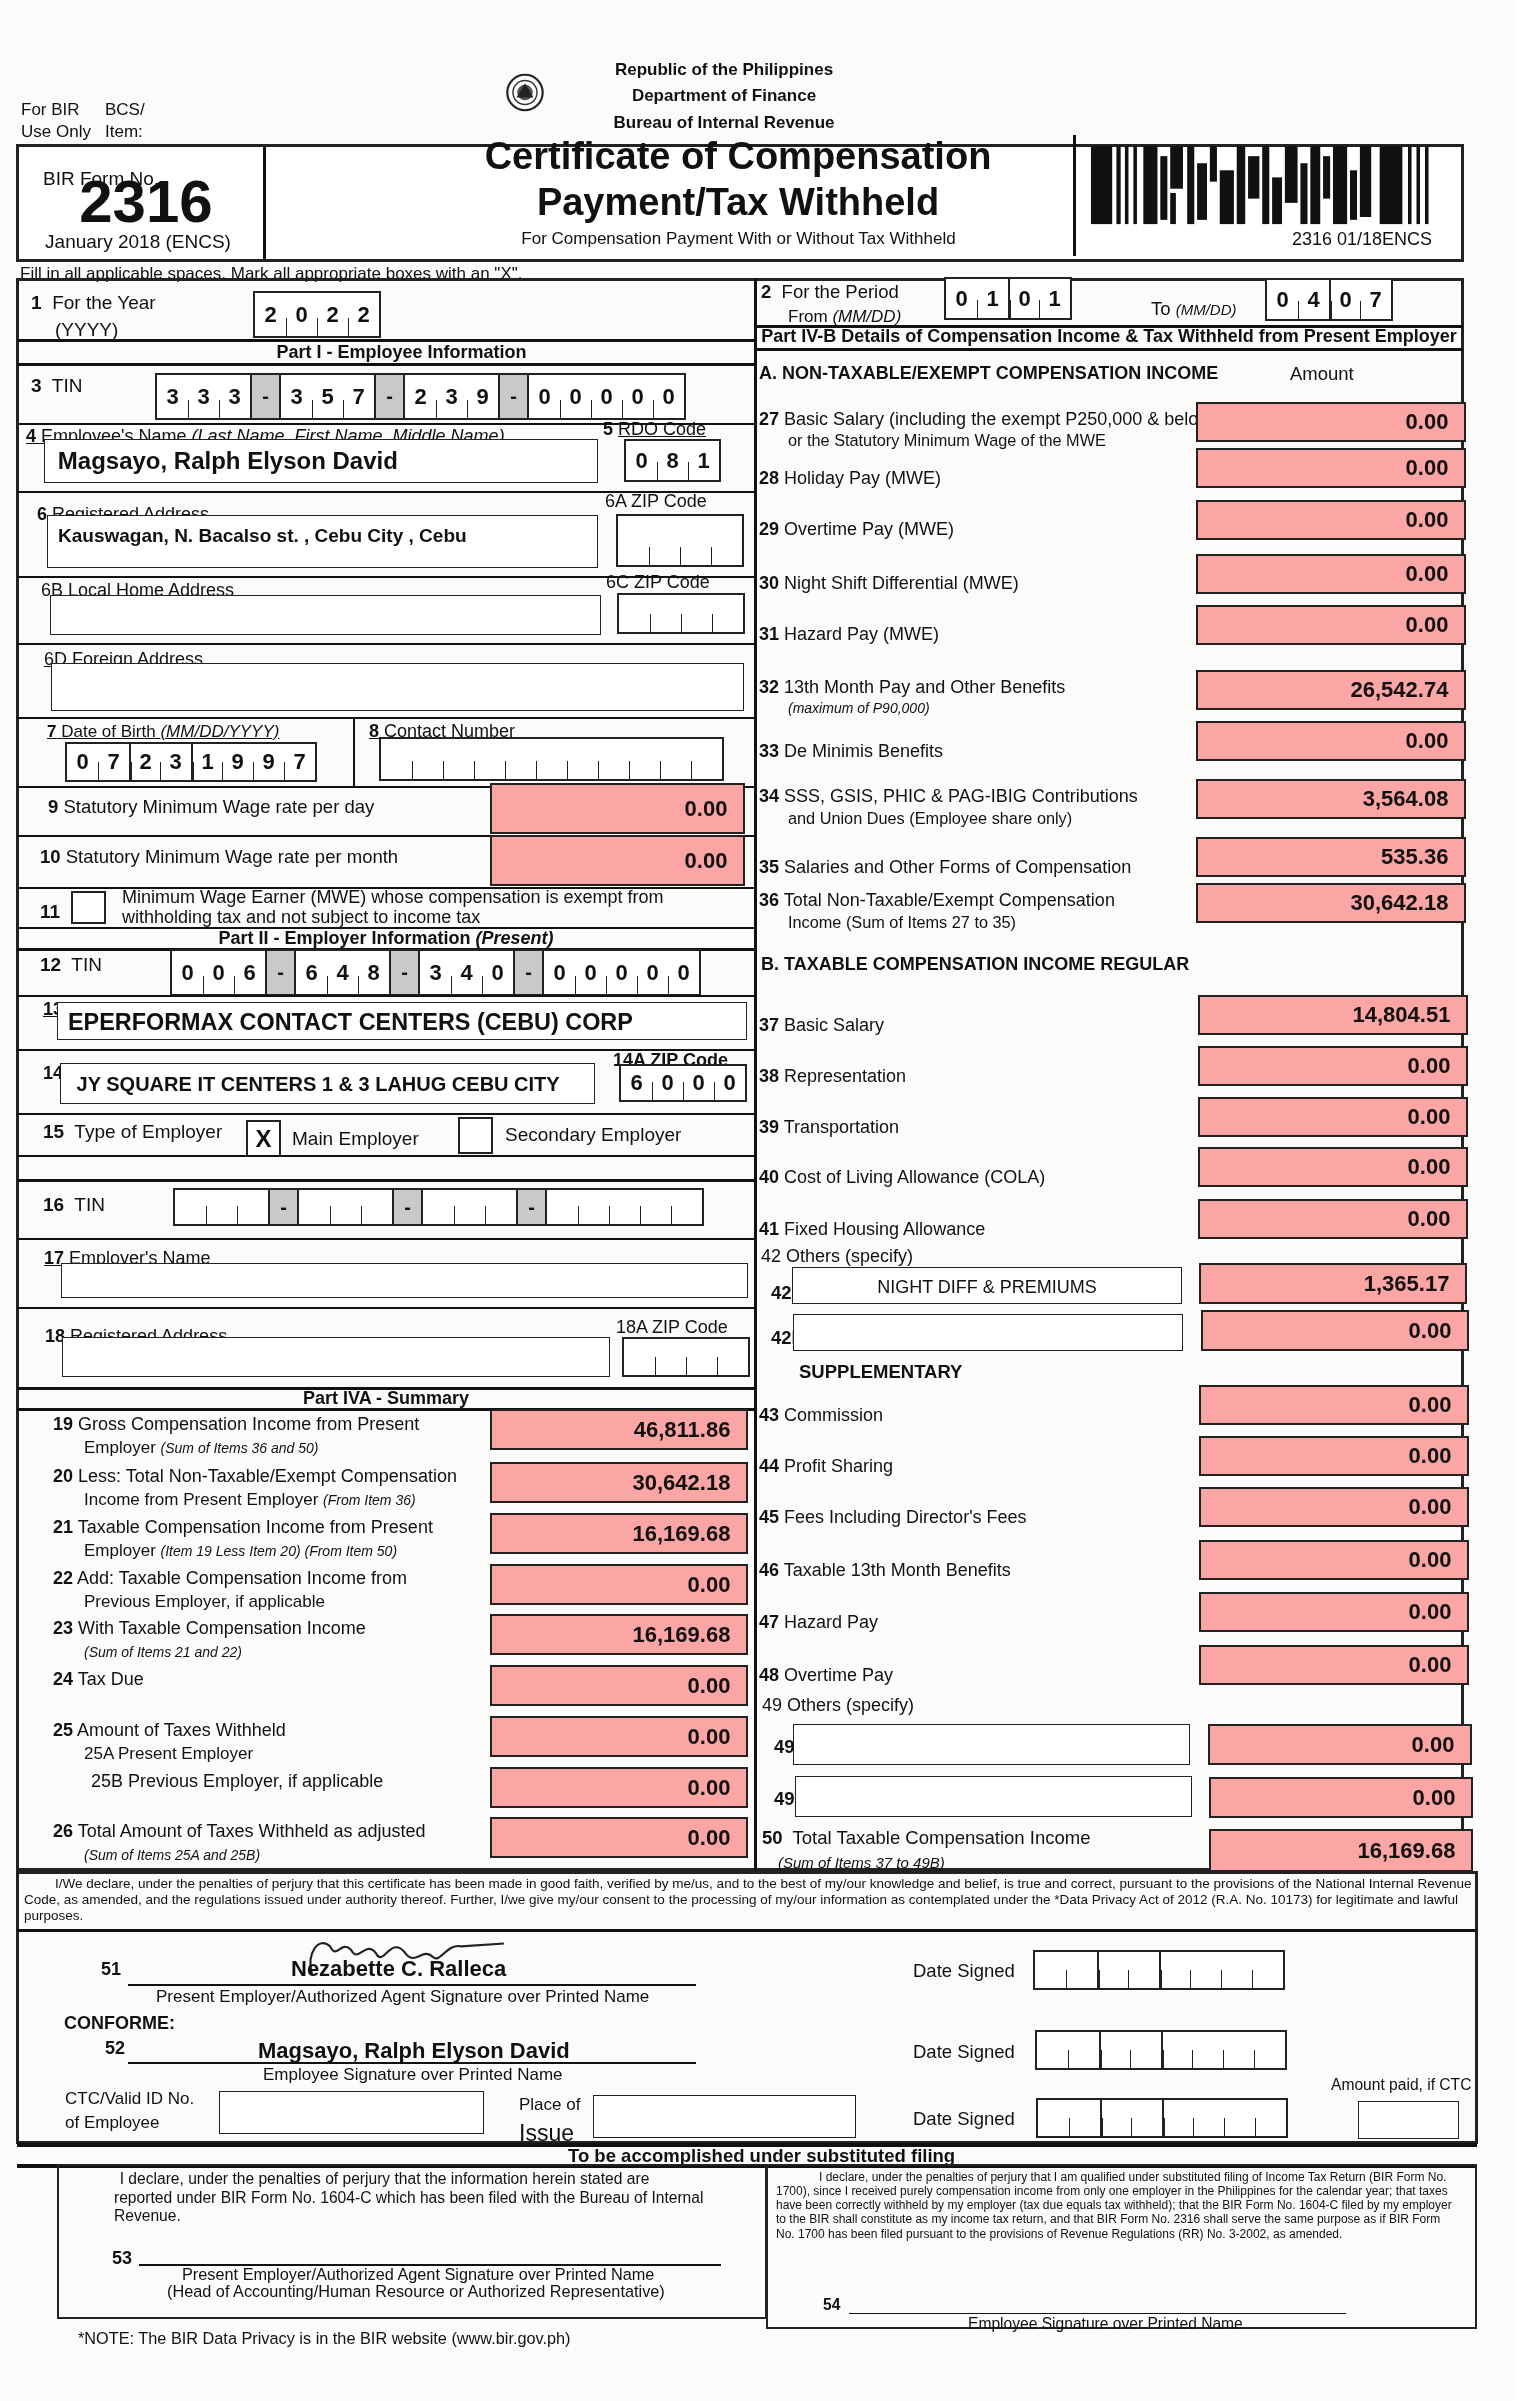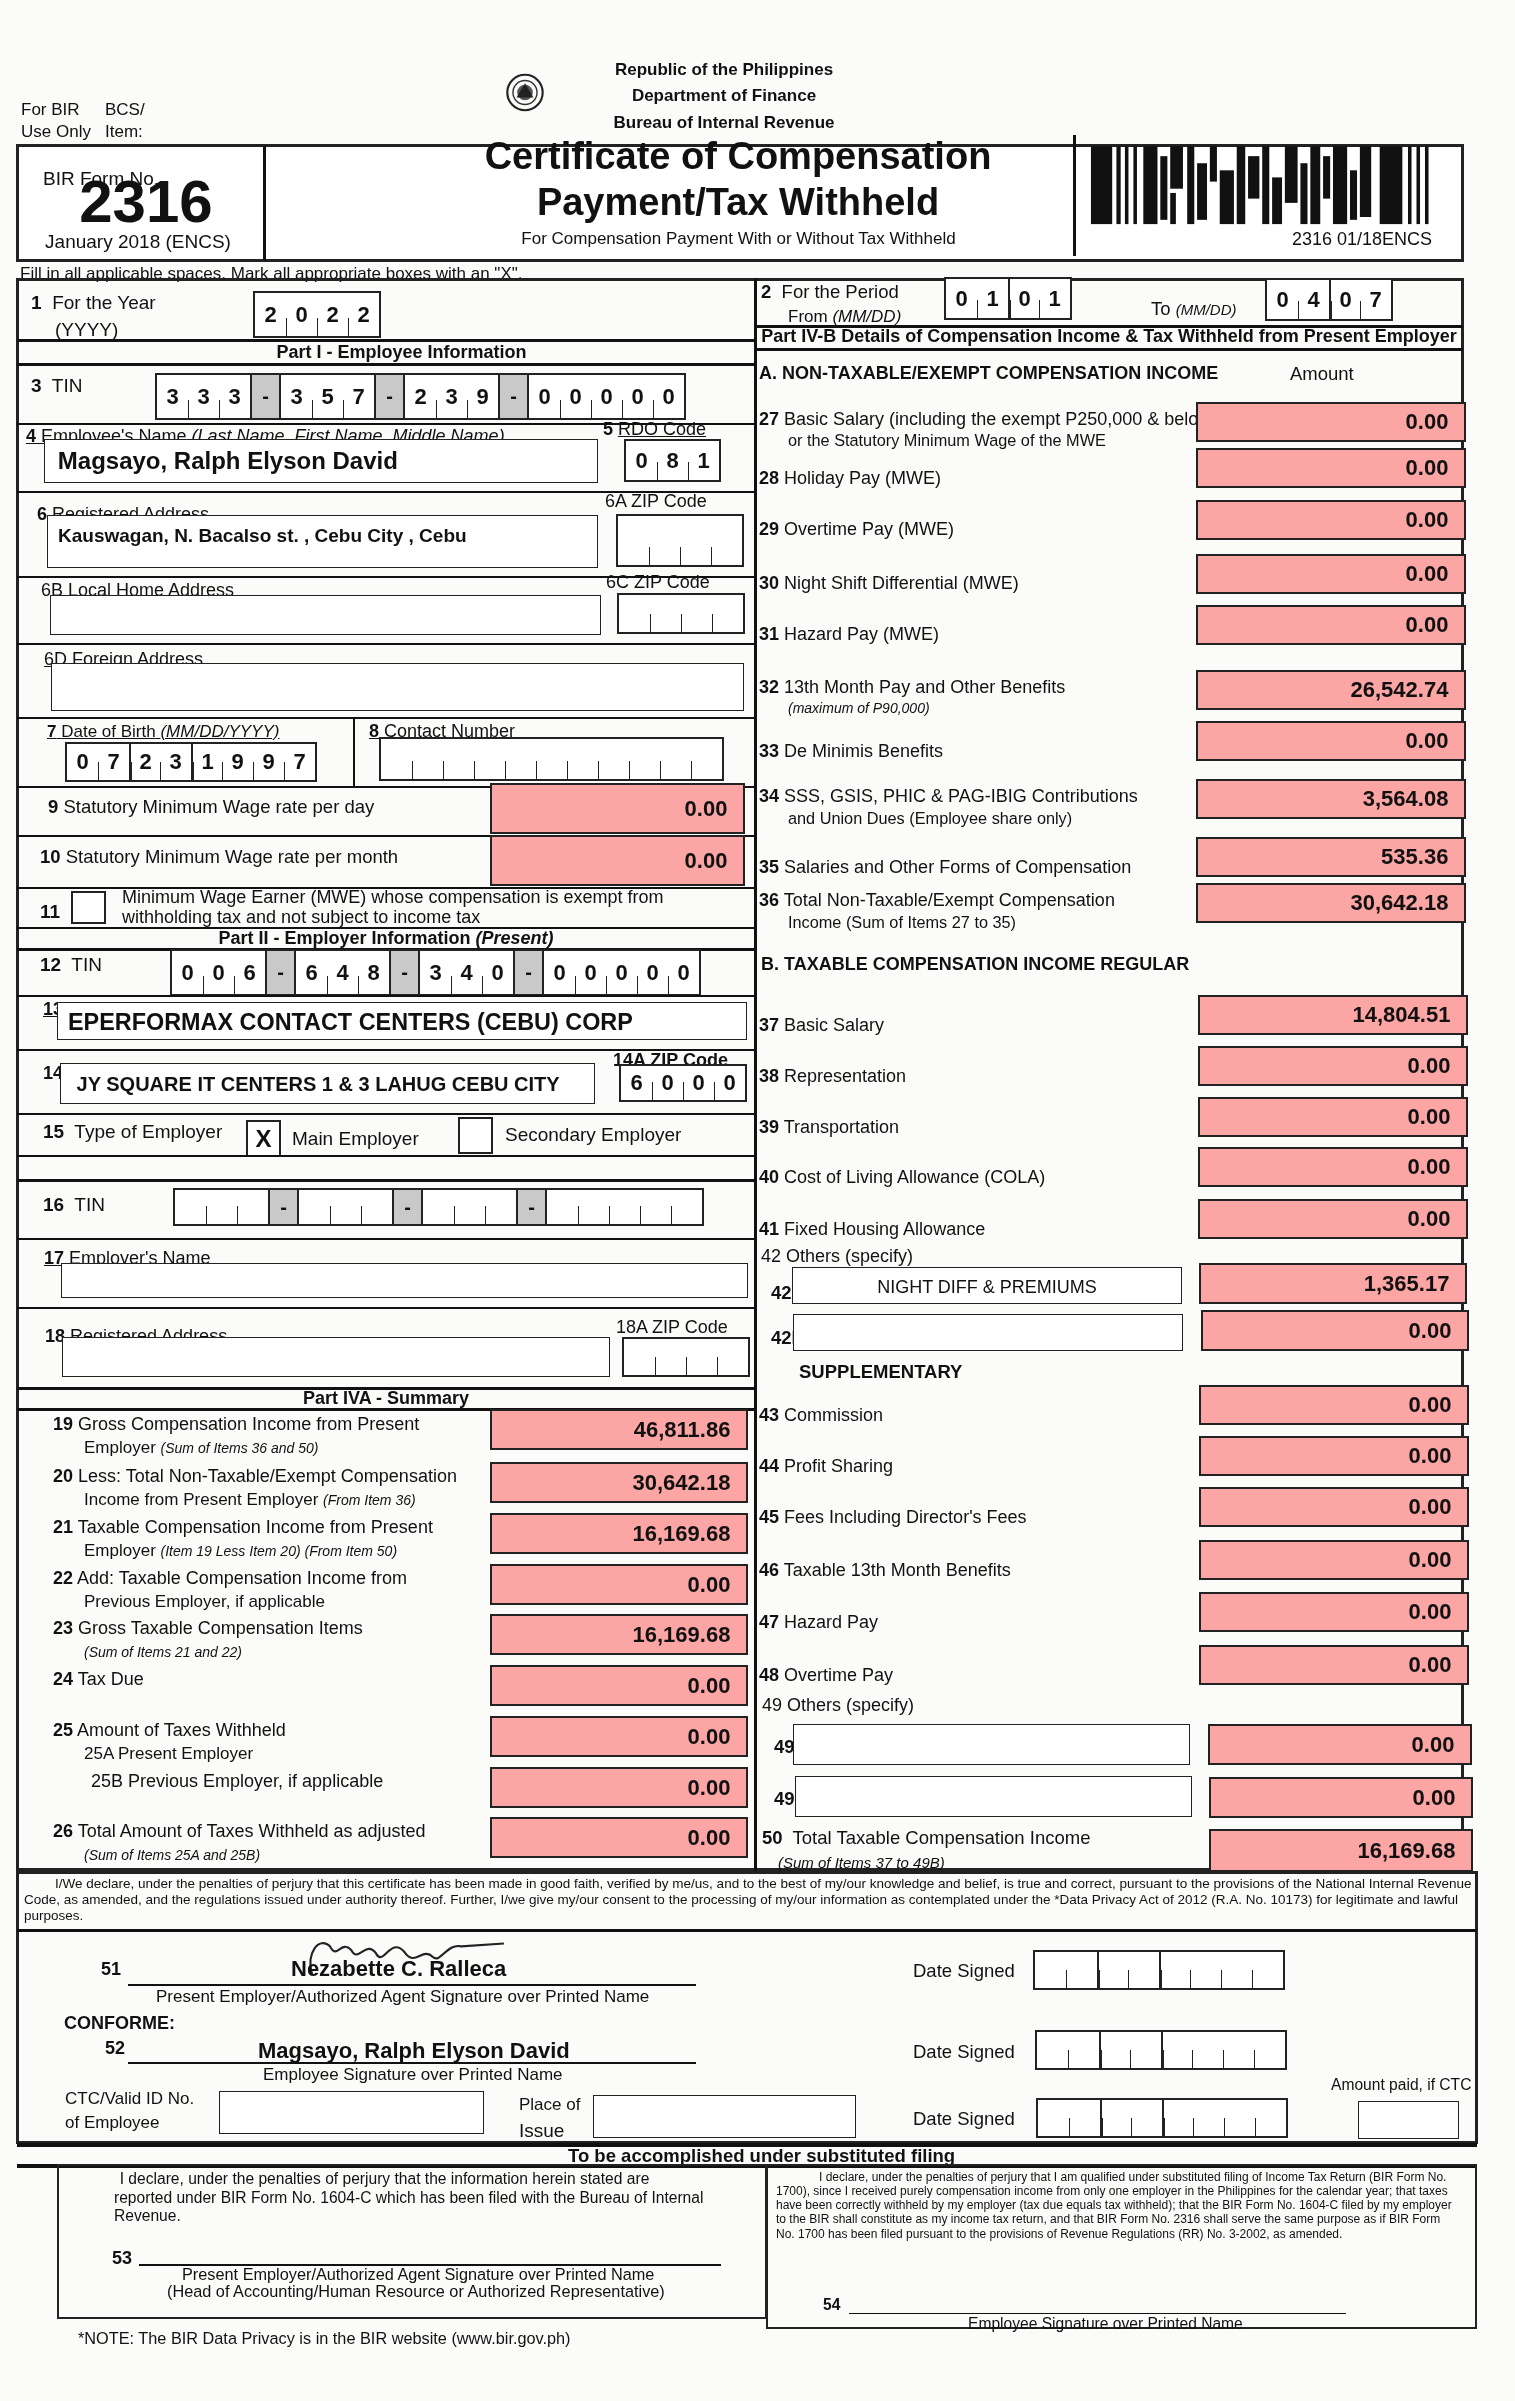--- a/index.html
+++ b/index.html
@@ -324,21 +324,21 @@
       <div class="lbl" style="left: 53px; top: 1517px; font-size: 18px;"><b>21</b>  <span>Taxable Compensation Income from Present</span></div>
       <div class="lbl" style="left: 84px; top: 1541px; font-size: 17px;"><span>Employer</span> <i style="font-size: 14px;">(Item 19 Less Item 20) (From Item 50)</i></div>
       <div class="amt" style="left: 490px; top: 1513px; width: 258px; height: 41px;">
         <span>16,169.68</span>
       </div>
       <div class="lbl" style="left: 53px; top: 1568px; font-size: 18px;"><b>22</b>  <span>Add: Taxable Compensation Income from</span></div>
       <div class="lbl" style="left: 84px; top: 1592px; font-size: 17px;"><span>Previous Employer, if applicable</span> </div>
       <div class="amt" style="left: 490px; top: 1564px; width: 258px; height: 41px;">
         <span>0.00</span>
       </div>
-      <div class="lbl" style="left: 53px; top: 1618px; font-size: 18px;"><b>23</b>  <span>Gross Taxable Compensation Items</span></div>
+      <div class="lbl" style="left: 53px; top: 1618px; font-size: 18px;"><b>23</b>  <span>With Taxable Compensation Income</span></div>
       <div class="lbl" style="left: 84px; top: 1642px; font-size: 17px;"><i style="font-size: 14px;">(Sum of Items 21 and 22)</i></div>
       <div class="amt" style="left: 490px; top: 1614px; width: 258px; height: 41px;">
         <span>16,169.68</span>
       </div>
       <div class="lbl" style="left: 53px; top: 1669px; font-size: 18px;"><b>24</b>  <span>Tax Due</span></div>
       <div class="amt" style="left: 490px; top: 1665px; width: 258px; height: 41px;">
         <span>0.00</span>
       </div>
       <div class="lbl" style="left: 53px; top: 1720px; font-size: 18px;"><b>25</b>  <span>Amount of Taxes Withheld</span></div>
       <div class="lbl" style="left: 84px; top: 1744px; font-size: 17px;"><span>25A Present Employer</span> </div>
@@ -548,21 +548,21 @@
       <div class="d"></div>
       <div class="d"></div>
       <div class="d"></div>
     </div>
   <div class="lbl" style="left:1331px;top:2076px;font-size:15.6px;">Amount paid, if CTC</div>
 
   <div class="lbl" style="left:65px;top:2089px;font-size:17px;">CTC/Valid ID No.</div>
   <div class="lbl" style="left:65px;top:2113px;font-size:17px;">of Employee</div>
   <div class="box thin" style="left:219px;top:2091px;width:265px;height:43px;"></div>
   <div class="lbl" style="left:519px;top:2095px;font-size:17px;">Place of</div>
-  <div class="lbl" style="left:519px;top:2120px;font-size:19px;">Issue</div>
+  <div class="lbl" style="left:519px;top:2120px;font-size:23px;">Issue</div>
   <div class="box thin" style="left:593px;top:2095px;width:263px;height:43px;"></div>
   <div class="lbl" style="left:913px;top:2108px;font-size:18.5px;">Date Signed</div>
   <div class="digits" style="left:1036px;top:2098px;height:40px;" id="date3">
       <div class="d"></div>
       <div class="d"></div>
       <div class="d grp-sep"></div>
       <div class="d"></div>
       <div class="d grp-sep"></div>
       <div class="d"></div>
       <div class="d"></div>

